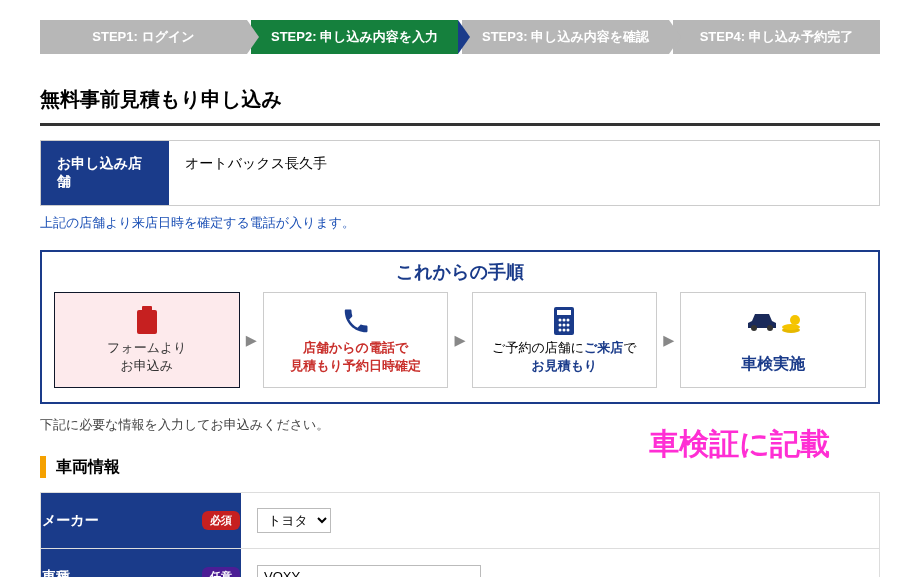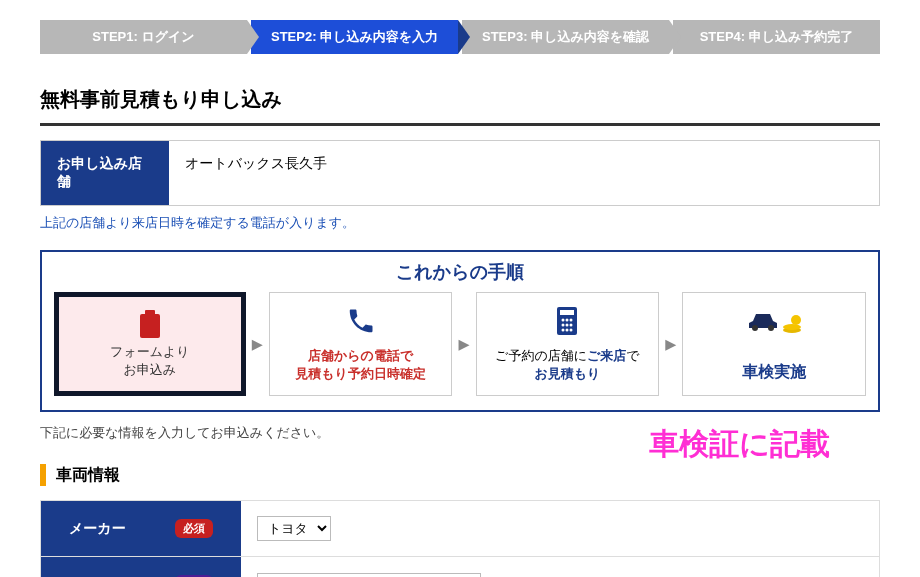--- a/index.html
+++ b/index.html
@@ -2,59 +2,59 @@
 <html><head>
 <meta charset="utf-8">
 <style>
 * { box-sizing: border-box; margin: 0; padding: 0; }
 body { font-family: "Hiragino Kaku Gothic Pro", "Meiryo", sans-serif; background: #f5efe6; display: flex; justify-content: center; }
 .page { width: 920px; background: #fff; padding: 0 40px 30px 40px; position: relative; }
 
 
 .steps { display: flex; gap: 4px; margin-top: 20px; }
 .step { flex: 1; height: 34px; line-height: 34px; text-align: center; color: #fff; font-size: 13px; font-weight: bold; position: relative; background: #b7b7b7; }
-.step.active { background: #1d4ed8; }
+.step.active { background: #15803d; }
 .step::after { content: ""; position: absolute; right: -12px; top: 0; border-left: 12px solid #b7b7b7; border-top: 17px solid transparent; border-bottom: 17px solid transparent; z-index: 2; }
 .step.active::after { border-left-color: #1a3b8a; }
 .step:last-child::after { display: none; }
 
 
 .title { font-size: 20px; font-weight: bold; margin: 32px 0 8px; padding-bottom: 10px; border-bottom: 3px solid #333; }
 
 
 .store-row { display: flex; border: 1px solid #ccc; margin-top: 14px; }
 .store-label { width: 128px; background: #1a3b8a; color: #fff; font-weight: bold; font-size: 14px; padding: 14px 16px; }
 .store-value { flex: 1; padding: 14px 16px; font-size: 14px; }
 .store-note { color: #1a4fb5; font-size: 13px; margin-top: 8px; }
 
 
 .flow-section { border: 2px solid #1a3b8a; margin-top: 18px; }
 .flow-title { text-align: center; color: #1a3b8a; font-weight: bold; font-size: 18px; padding: 8px 0; }
 .flow-cards { display: flex; align-items: stretch; padding: 0 12px 14px; gap: 6px; }
 .card { flex: 1; border: 1px solid #ccc; text-align: center; padding: 10px 6px 12px; display: flex; flex-direction: column; align-items: center; justify-content: space-between; }
-.card.active { background: #fdeaec; border: 5px solid #0f172a; }
+.card.active { background: #fdeaec; border: 1px solid #0f172a; }
 .card .icon { height: 36px; display: flex; align-items: center; justify-content: center; color: #1a3b8a; }
 .card .lines { font-size: 13px; line-height: 1.4; }
 .card.active .lines span { color: #333; }
 .card .red { color: #c9302c; font-weight: bold; }
 .card .blue-strong { color: #1a3b8a; font-weight: bold; }
 .arrow-sep { display: flex; align-items: center; font-size: 22px; color: #888; }
 
 .instruct { font-size: 13px; margin-top: 12px; color: #444; }
 
 
 .section-head { display: flex; align-items: center; margin-top: 22px; margin-bottom: 14px; }
 .section-bar { width: 6px; height: 22px; background: #f5a100; margin-right: 10px; }
 .section-head h2 { font-size: 16px; font-weight: bold; }
 
 
 .form-table { border: 1px solid #ddd; }
 .form-row { display: flex; border-bottom: 1px solid #ddd; }
 .form-row:last-child { border-bottom: none; }
-.form-label { width: 200px; background: #1a3b8a; color: #fff; font-size: 14px; font-weight: bold; display: flex; align-items: center; padding: 18px 28px; justify-content: space-between; }
+.form-label { width: 200px; background: #1a3b8a; color: #fff; font-size: 14px; font-weight: bold; display: flex; align-items: center; padding: 18px 1px; justify-content: space-between; }
 .badge { display: inline-block; padding: 2px 8px; font-size: 11px; border-radius: 6px; font-weight: bold; }
 .badge.req { background: #c62020; color: #fff; }
 .badge.opt { background: #4c1d95; color: #fff; }
 .form-control { flex: 1; padding: 14px 16px; font-size: 14px; display: flex; align-items: center; flex-wrap: wrap; gap: 6px; }
 select, input[type=text] { font-size: 13px; padding: 3px 6px; border: 1px solid #bbb; background: #fff; }
 input.wide { width: 224px; }
 .magenta-text { position: absolute; color: #ff2ed4; font-size: 30px; font-weight: bold; pointer-events: none; }
 </style>
 </head>
 <body>

